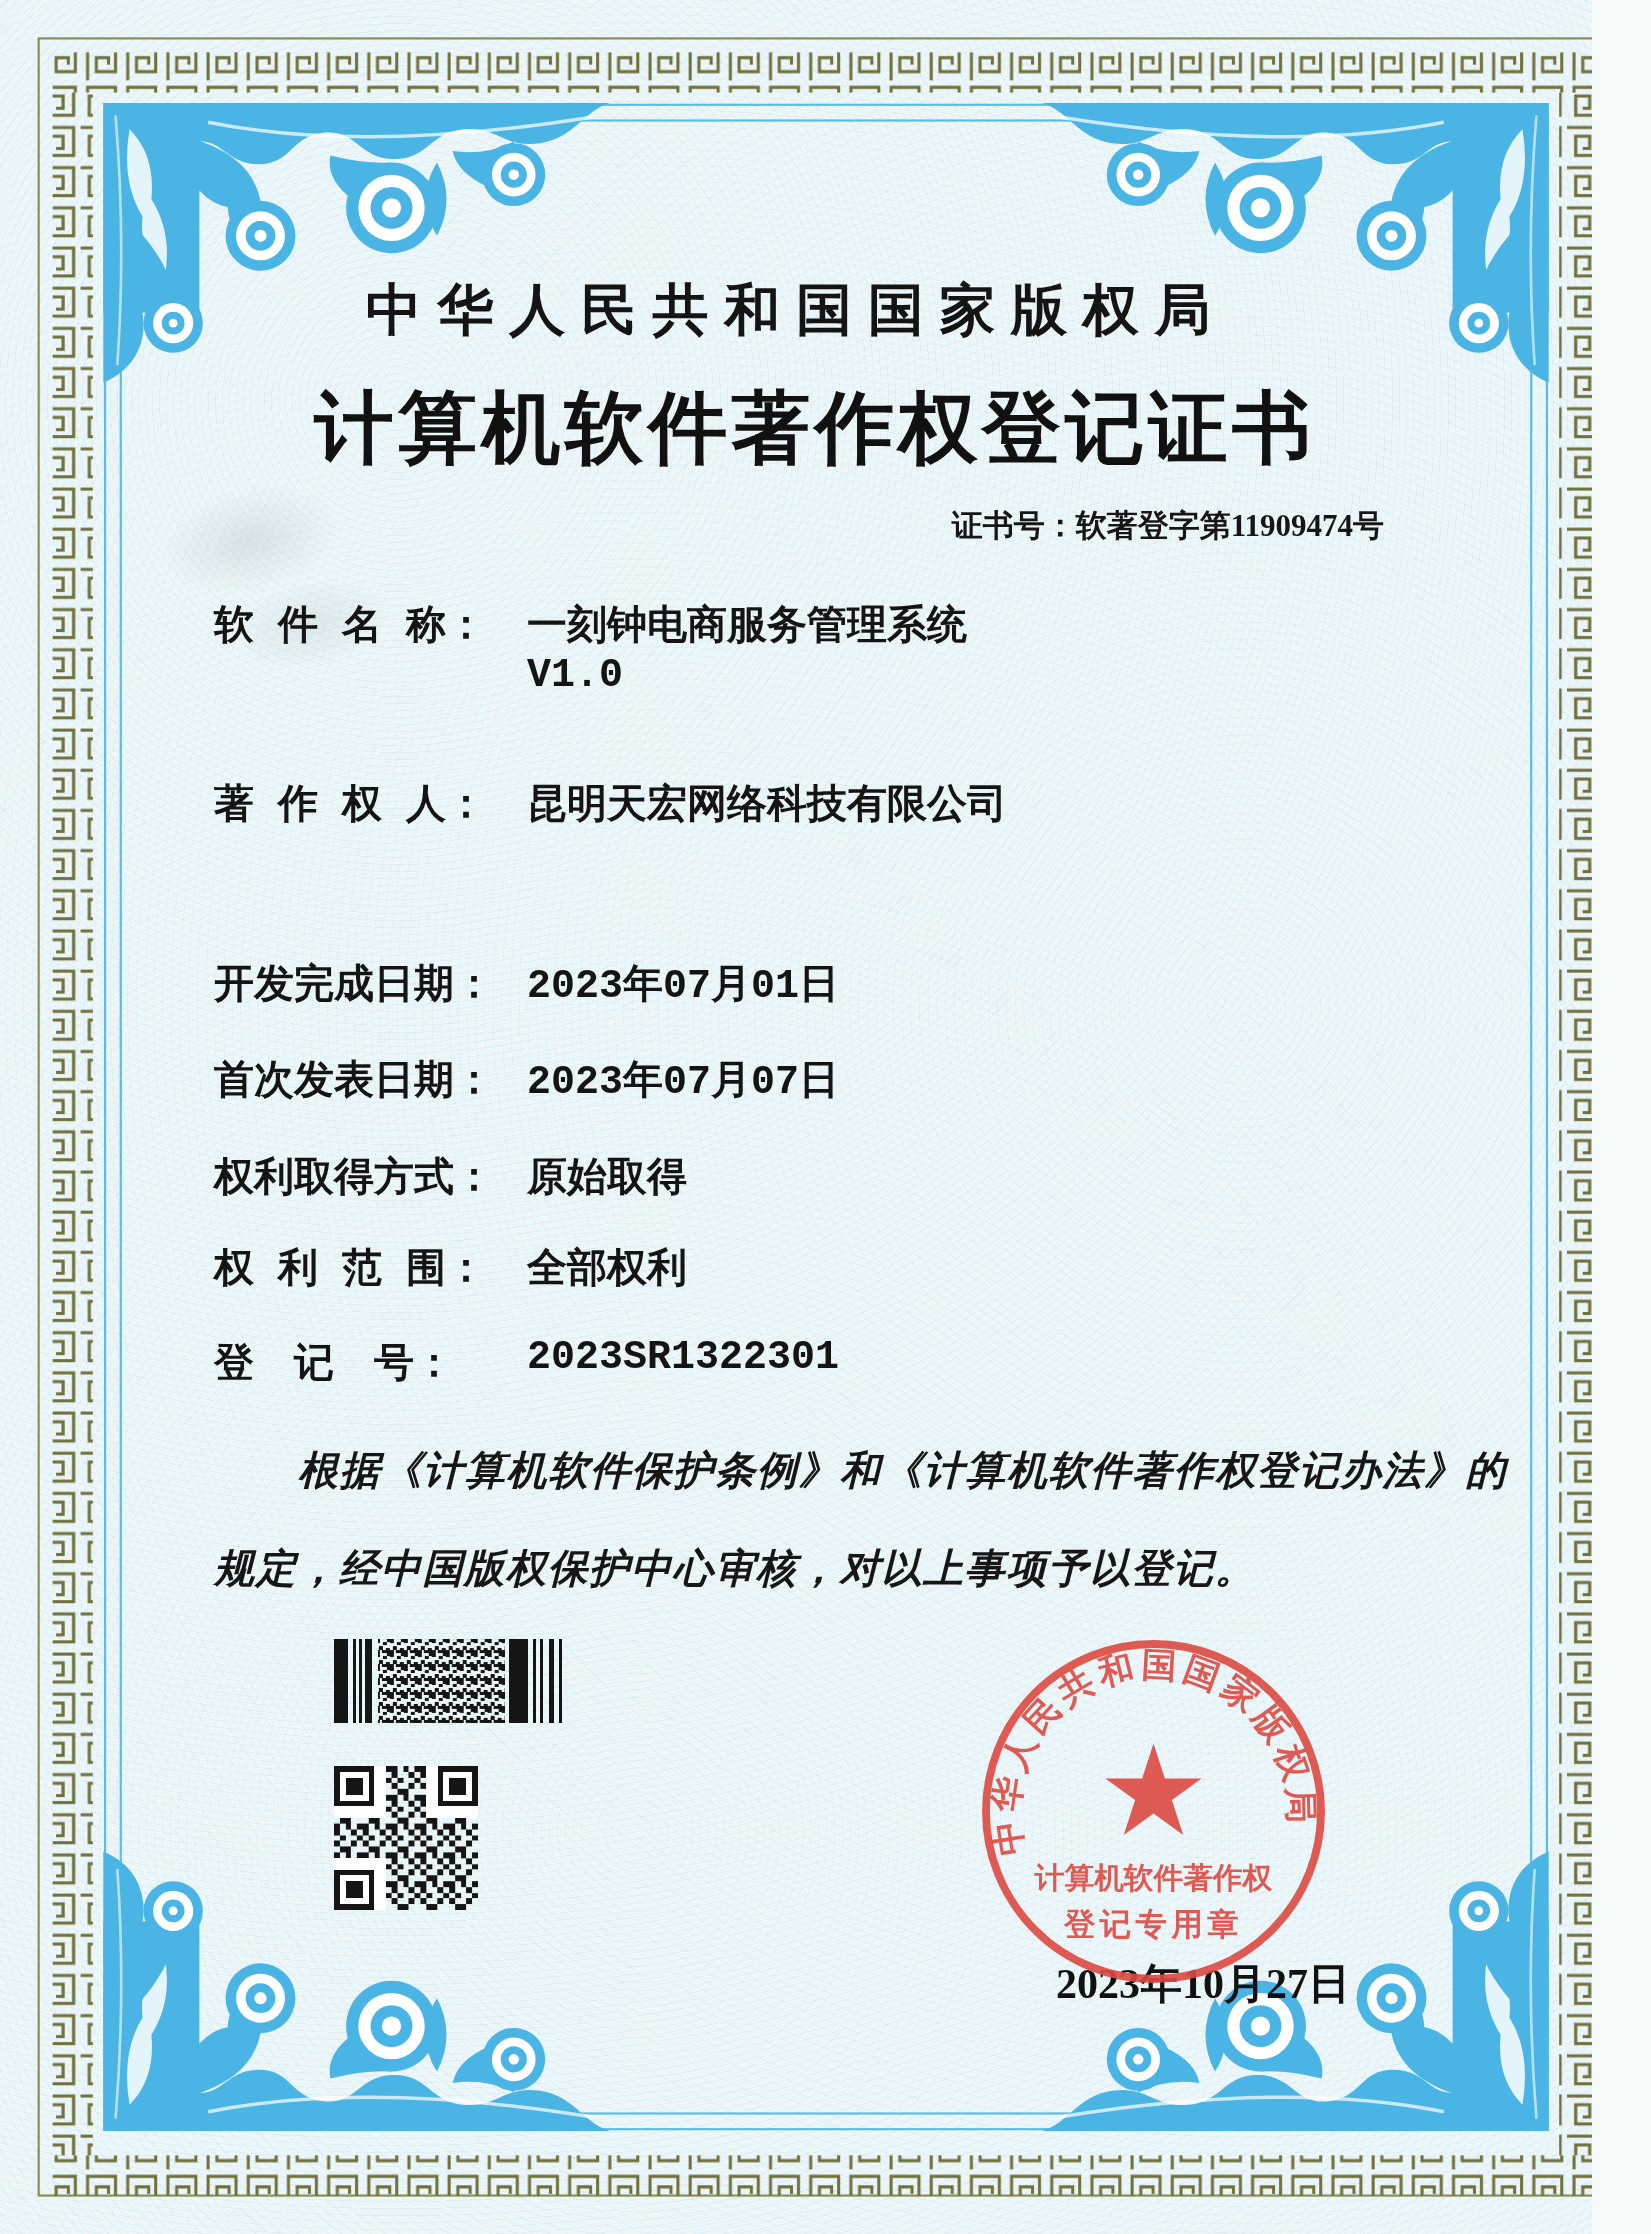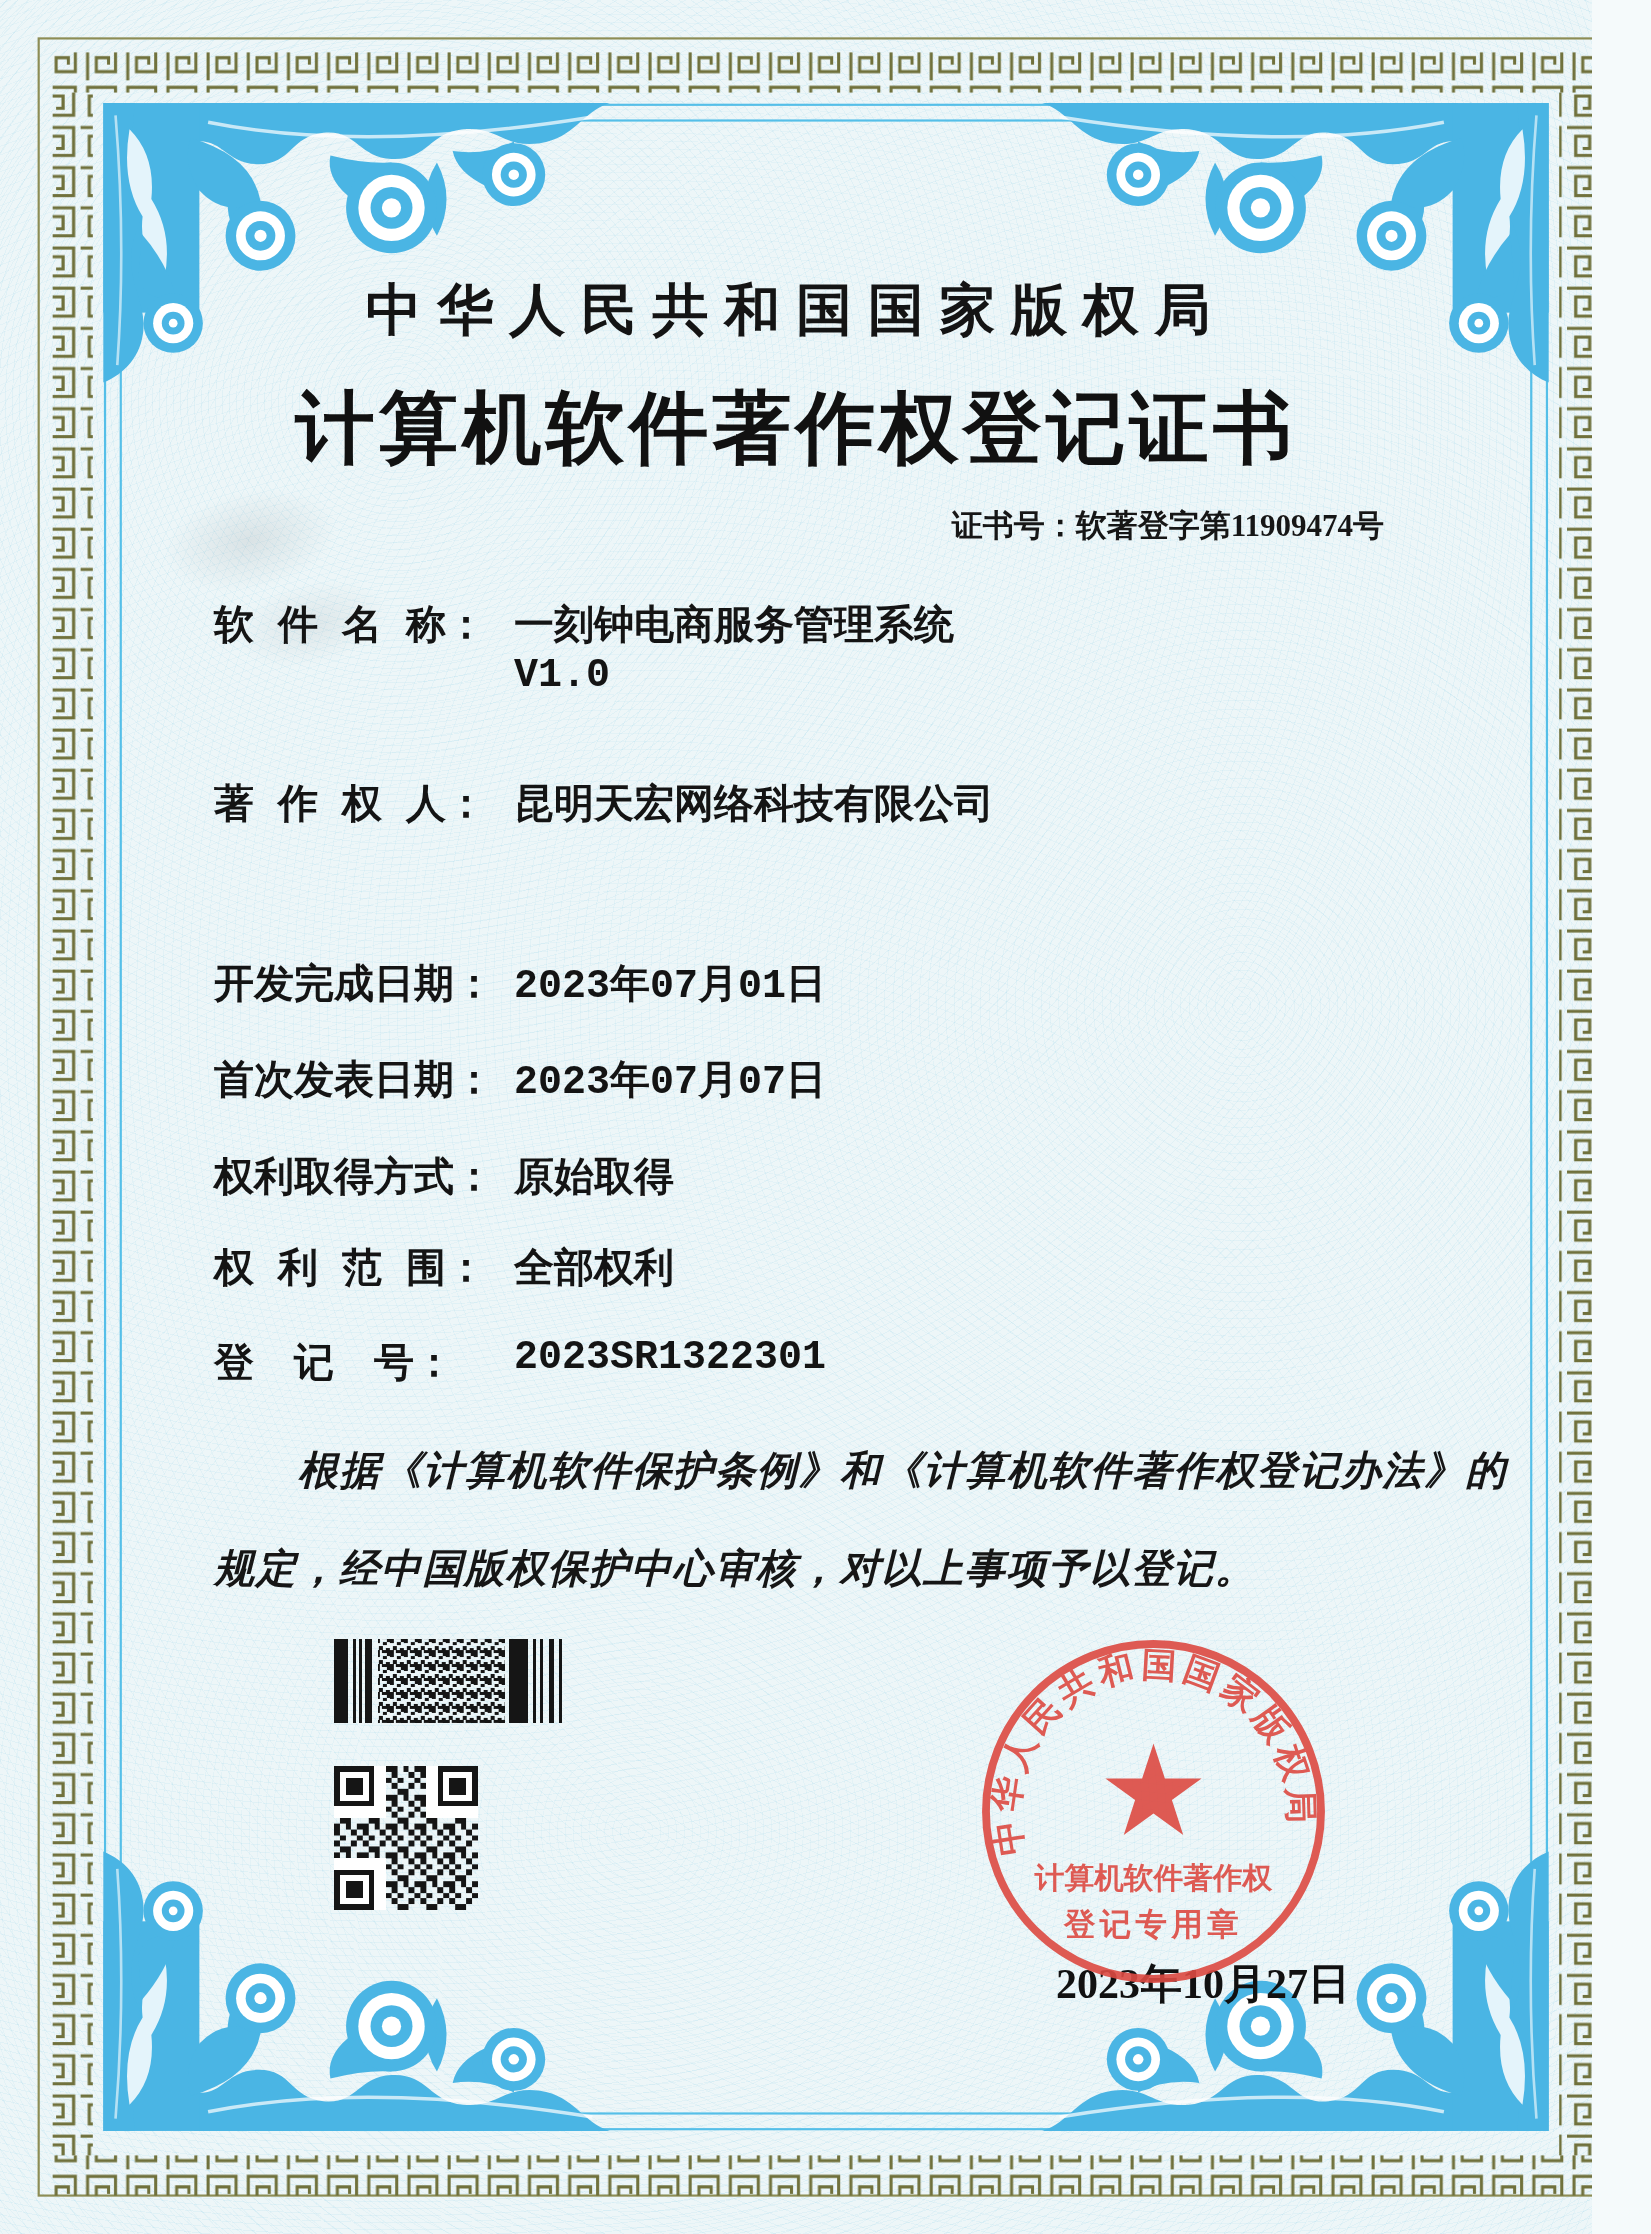--- a/index.html
+++ b/index.html
@@ -20,31 +20,32 @@
   .frame-svg{position:absolute;left:0;top:0;width:1652px;height:2234px;}
   .title{
     position:absolute;top:273px;left:0;width:100%;
     text-align:center;font-size:56px;font-weight:700;letter-spacing:15.7px;
     color:#141414;
   }
   .subtitle{
     position:absolute;top:376px;left:0;width:100%;
     text-align:center;font-size:79px;font-weight:700;letter-spacing:4.4px;
     color:#111;
+    padding-left:19px;
   }
   .certno{
     position:absolute;top:505px;right:208px;
     font-size:31px;font-weight:700;color:#161616;
   }
   .certno .num{}
   .frow{
     position:absolute;left:214px;width:1240px;height:52px;
     font-size:40px;font-weight:700;white-space:nowrap;color:#141414;font-family:Liberation Mono, monospace;
   }
-  .frow .fvalue{position:absolute;left:300px;top:0;}
+  .frow .fvalue{position:absolute;left:313px;top:0;}
   .stmt{
     position:absolute;left:214px;width:1249px;
     font-size:40px;font-weight:700;letter-spacing:1.7px;white-space:nowrap;color:#161616;font-style:italic;
   }
   .indent{text-indent:84px;}
   .issue-date{
     position:absolute;top:1956px;left:957px;width:393px;
     text-align:right;font-size:42px;font-weight:700;color:#111;z-index:4;
   }
   .seal-svg{position:absolute;left:979px;top:1637px;width:349px;height:349px;opacity:.9;z-index:5;}

